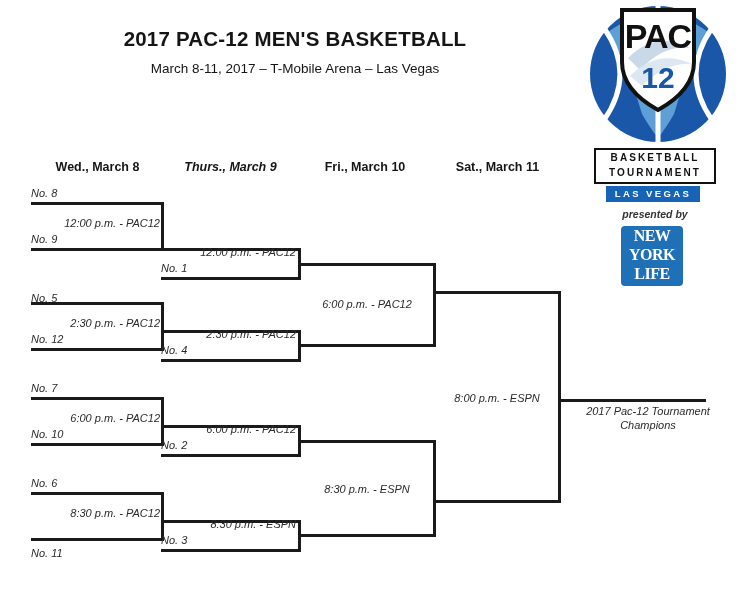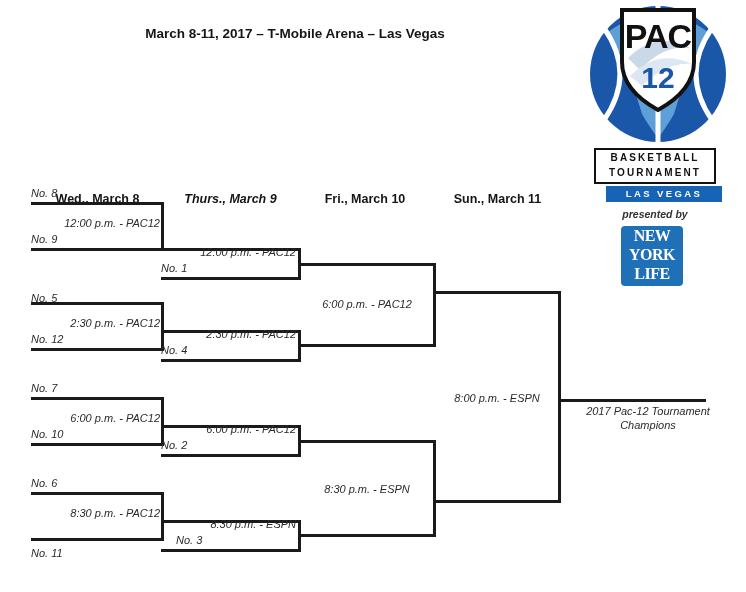--- a/index.html
+++ b/index.html
@@ -23,35 +23,34 @@
     text-align: center;
   }
   #title-line1, #title-line2 {
     font-size: 20.5px;
     font-weight: bold;
     letter-spacing: 0.2px;
     line-height: 25px;
     color: #151515;
   }
   #title-sub {
-    margin-top: 0;
+    margin-top: 10px;
     font-size: 13.5px;
-    font-weight: bold;
+    font-weight: normal;
     color: #151515;
   }
 
   
   .round-header {
     font-size: 12.5px;
     font-weight: bold;
     color: #151515;
     text-align: center;
     top: 160px;
     white-space: nowrap;
-    margin-top: 32px;
   }
   #hdr-0 { left: 30px;  width: 135px; }
   #hdr-1 { left: 163px; width: 135px; font-style: italic; }
   #hdr-2 { left: 300px; width: 130px; }
   #hdr-3 { left: 430px; width: 135px; }
 
   
   .hline {
     background: #1a1a1a;
     height: 3px;
@@ -103,21 +102,21 @@
   }
   #logo-basketball, #logo-tournament {
     font-size: 10px;
     font-weight: bold;
     letter-spacing: 2.1px;
     color: #111111;
     line-height: 15px;
   }
   #logo-lasvegas {
     position: absolute;
-    left: 34px; top: 182px; width: 116px; height: 16px;
+    left: 34px; top: 182px; width: 94px; height: 16px;
     background: #1763b5;
     color: #ffffff;
     font-size: 9.5px;
     font-weight: bold;
     letter-spacing: 2.4px;
     text-align: center;
     line-height: 16px;
   }
   #logo-presented {
     position: absolute;
@@ -141,27 +140,28 @@
     font-size: 16px;
     line-height: 19px;
     letter-spacing: -0.5px;
     font-family: "Liberation Serif", serif;
   }
 </style>
 </head>
 <body>
 
 <div class="abs" id="title-block">
+  <div id="title-line1">2017 PAC-12 MEN'S BASKETBALL</div>
   <div id="title-sub">March 8-11, 2017 – T-Mobile Arena – Las Vegas</div>
 </div>
 
 <div class="abs round-header" id="hdr-0">Wed., March 8</div>
 <div class="abs round-header" id="hdr-1">Thurs., March 9</div>
 <div class="abs round-header" id="hdr-2">Fri., March 10</div>
-<div class="abs round-header" id="hdr-3">Sun., March 11</div>
+<div class="abs round-header" id="hdr-3">Sat., March 11</div>
 
 <div class="abs seed" style="left:31px;  top:187px;">No. 8</div>
 <div class="abs hline" style="left:31px;  top:202px; width:133px;"></div>
 <div class="abs matchup" style="left:36px;  top:217px; width:124px;">12:00 p.m. - PAC12</div>
 <div class="abs seed" style="left:31px;  top:233px;">No. 9</div>
 <div class="abs hline" style="left:31px;  top:248px; width:133px;"></div>
 <div class="abs vline" style="left:161px; top:202px; height:49px;"></div>
 
 <div class="abs seed" style="left:31px;  top:292px;">No. 5</div>
 <div class="abs hline" style="left:31px;  top:302px; width:133px;"></div>
@@ -197,21 +197,21 @@
 <div class="abs vline" style="left:298px; top:330px; height:32px;"></div>
 
 <div class="abs hline" style="left:161px; top:425px; width:140px;"></div>
 <div class="abs matchup" style="left:166px; top:423px; width:130px;">6:00 p.m. - PAC12</div>
 <div class="abs seed" style="left:161px; top:439px;">No. 2</div>
 <div class="abs hline" style="left:161px; top:454px; width:140px;"></div>
 <div class="abs vline" style="left:298px; top:425px; height:32px;"></div>
 
 <div class="abs hline" style="left:161px; top:520px; width:140px;"></div>
 <div class="abs matchup" style="left:166px; top:518px; width:130px;">8:30 p.m. - ESPN</div>
-<div class="abs seed" style="left:161px; top:534px;margin-left:15px;">No. 3</div>
+<div class="abs seed" style="left:161px; top:534px;">No. 3</div>
 <div class="abs hline" style="left:161px; top:549px; width:140px;"></div>
 <div class="abs vline" style="left:298px; top:520px; height:32px;"></div>
 
 <div class="abs hline" style="left:298px; top:263px; width:138px;"></div>
 <div class="abs matchup center" style="left:303px; top:298px; width:128px;">6:00 p.m. - PAC12</div>
 <div class="abs hline" style="left:298px; top:344px; width:138px;"></div>
 <div class="abs vline" style="left:433px; top:263px; height:84px;"></div>
 
 <div class="abs hline" style="left:298px; top:440px; width:138px;"></div>
 <div class="abs matchup center" style="left:303px; top:483px; width:128px;">8:30 p.m. - ESPN</div>

